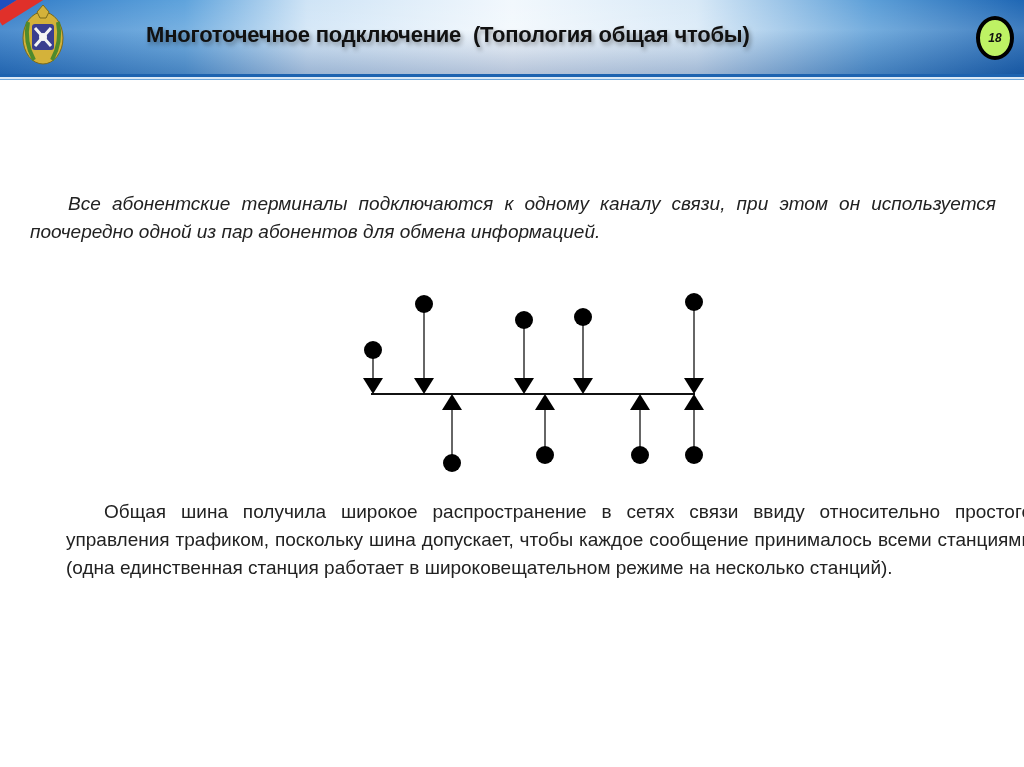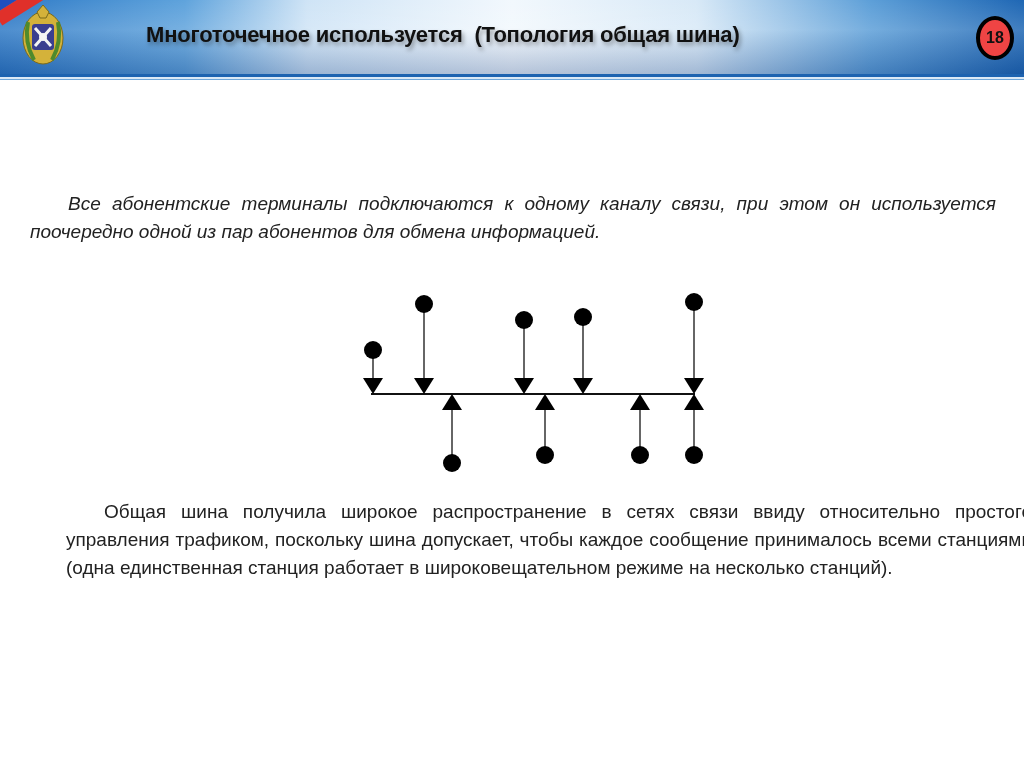--- a/index.html
+++ b/index.html
@@ -27,23 +27,23 @@
       position: absolute; left: 20px; top: 2px; width: 46px; height: 64px; z-index: 2;
     }
     .title {
       position: absolute; left: 146px; top: 22px; width: 740px; z-index: 3;
       font-size: 22px; font-weight: bold; color: #111; letter-spacing: -0.2px;
       text-shadow: 2px 3px 4px rgba(0,0,0,0.35);
       white-space: pre;
     }
     .page-badge {
       position: absolute; left: 976px; top: 16px; width: 30px; height: 36px; z-index: 3;
-      border: 4px solid #000; border-radius: 50%; background: #ef4444;
+      border: 4px solid #000; border-radius: 50%; background: #bef264;
       display: flex; align-items: center; justify-content: center;
-      font-size: 16px; font-weight: bold; color: #111;
+      font-size: 12px; font-weight: bold; color: #111; font-style: italic;
     }
     .para1 {
       position: absolute; left: 30px; top: 190px; width: 966px;
       font-size: 19px; font-style: italic; color: #222; line-height: 28px;
       text-align: justify; text-indent: 38px;
     }
     .para2 {
       position: absolute; left: 30px; top: 498px; width: 966px;
       font-size: 19px; color: #222; line-height: 28px;
       text-align: justify; text-indent: 38px; margin-left: 36px;
@@ -67,21 +67,21 @@
 
 <svg class="emblem" viewBox="0 0 46 64">
   <ellipse cx="23" cy="36" rx="20" ry="26" fill="#d4b23a" stroke="#7a6a1a" stroke-width="1"></ellipse>
   <path d="M8 20 Q4 40 14 58 M38 20 Q42 40 32 58" stroke="#4f8a2c" stroke-width="4" fill="none"></path>
   <rect x="12" y="22" width="22" height="26" rx="3" fill="#3b3f8f"></rect>
   <path d="M15 26 L31 44 M31 26 L15 44" stroke="#f4f4f4" stroke-width="3"></path>
   <circle cx="23" cy="35" r="4" fill="#f4f4f4"></circle>
   <path d="M17 10 L23 3 L29 10 L26 16 L20 16 Z" fill="#d4b23a" stroke="#7a6a1a" stroke-width="1"></path>
 </svg>
 
-<div class="title">Многоточечное используется  (Топология общая шина)</div>
+<div class="title">Многоточечное подключение  (Топология общая чтобы)</div>
 <div class="page-badge">18</div>
 
 <div class="para1">Все абонентские терминалы подключаются к одному каналу связи, при этом он используется поочередно одной из пар абонентов для обмена информацией.</div>
 
 <svg class="diagram" viewBox="0 0 1024 767">
   <g id="diagram-root">
       <line x1="371" y1="394" x2="695" y2="394" stroke="#111" stroke-width="2"></line>
       <line x1="373" y1="350" x2="373" y2="378" stroke="#333" stroke-width="1.5"></line>
       <circle cx="373" cy="350" r="9"></circle>
       <polygon points="363,378 383,378 373,394" fill="#000"></polygon>

